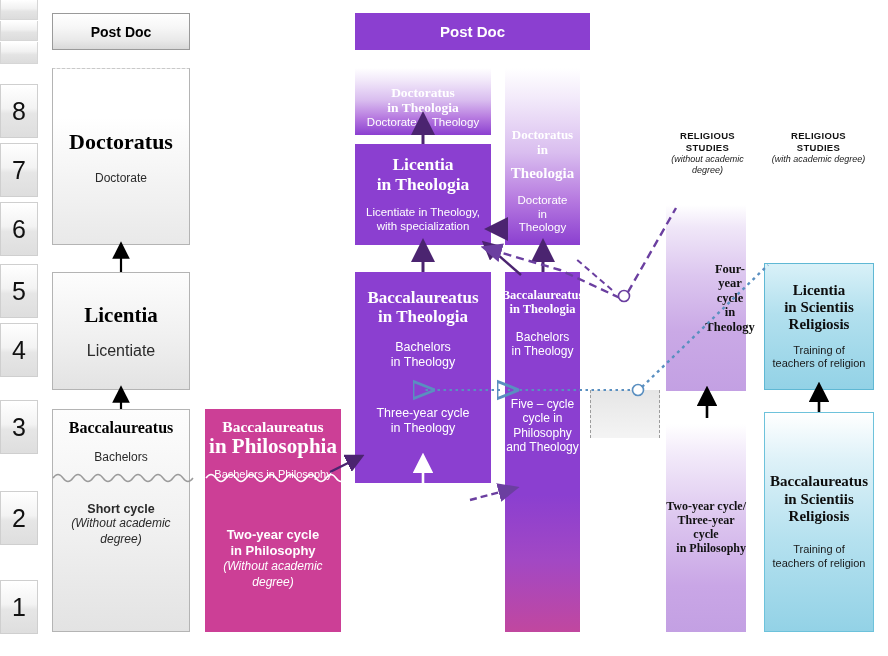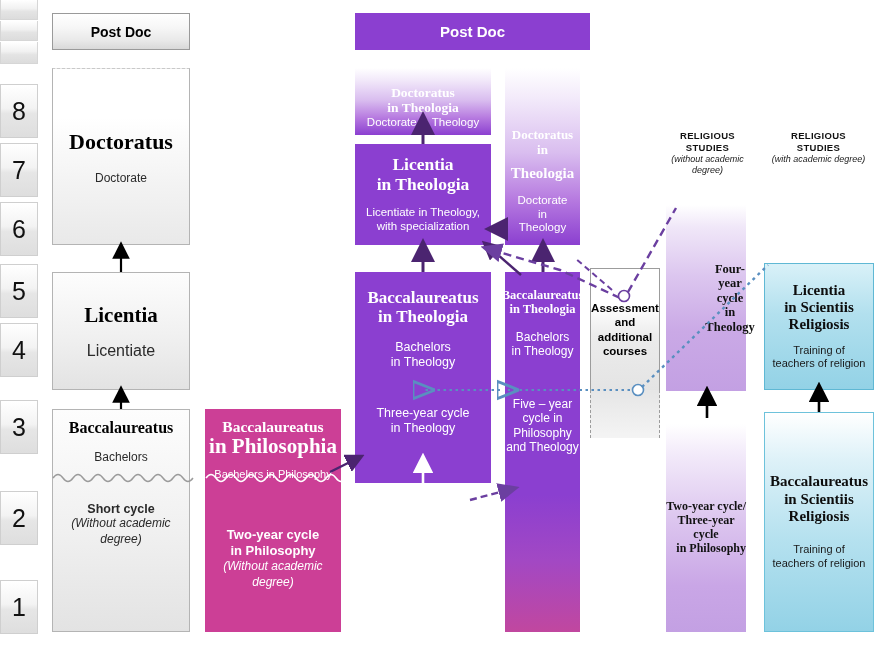--- a/index.html
+++ b/index.html
@@ -217,32 +217,26 @@
     <div class="p-sub" style="font-size:11.5px;">in</div>
     <div class="p-sub" style="font-size:11.5px;text-align:center;">Theology</div>
   </div>
 
   <div class="abs purple purple-to-pink" style="left:505px;top:272px;width:75px;height:360px;justify-content:flex-start;padding-top:16px;">
     <div class="p-title" style="font-size:12.5px;">Baccalaureatus</div>
     <div class="p-title" style="font-size:12.5px;">in Theologia</div>
     <div class="p-sub" style="font-size:12px;margin-top:14px;">Bachelors</div>
     <div class="p-sub" style="font-size:12px;">in Theology</div>
     <div style="height:38px;"></div>
-    <div class="p-sub" style="font-size:12px;">Five – year</div>
+    <div class="p-sub" style="font-size:12px;">Five – cycle</div>
     <div class="p-sub" style="font-size:12px;">cycle in</div>
     <div class="p-sub" style="font-size:12px;">Philosophy</div>
     <div class="p-sub" style="font-size:12px;">and Theology</div>
   </div>
 
-  <div class="abs assess" style="left:590px;top:268px;width:70px;height:122px;flex-direction:column;">
-    <div>Assessment</div>
-    <div>and</div>
-    <div>additional</div>
-    <div>courses</div>
-  </div>
   <div class="abs assess-tail" style="left:590px;top:390px;width:70px;height:48px;"></div>
 
   <div class="abs hdr" style="left:655px;top:130px;width:105px;">
     <b>RELIGIOUS</b>
     <b>STUDIES</b>
     <i>(without academic</i>
     <i>degree)</i>
   </div>
 
   <div class="abs sem-top" style="left:666px;top:205px;width:80px;height:186px;display:flex;flex-direction:column;align-items:center;justify-content:center;text-align:center;">

